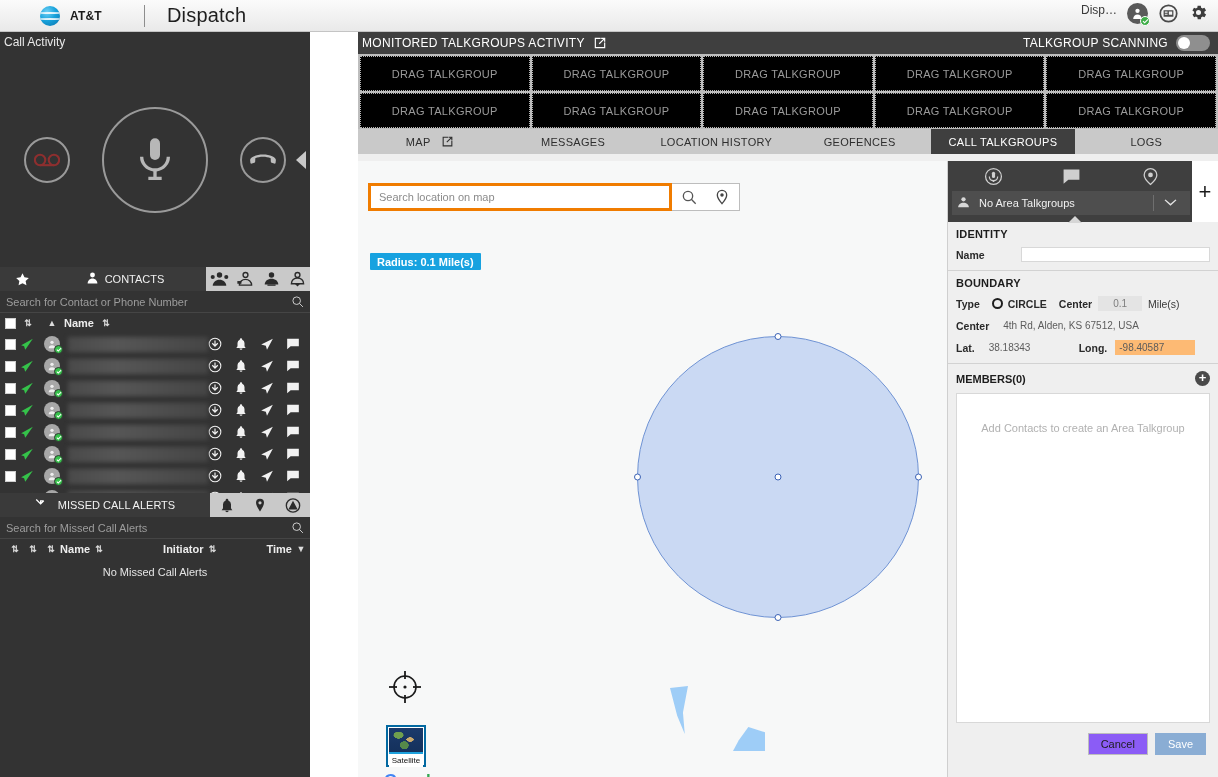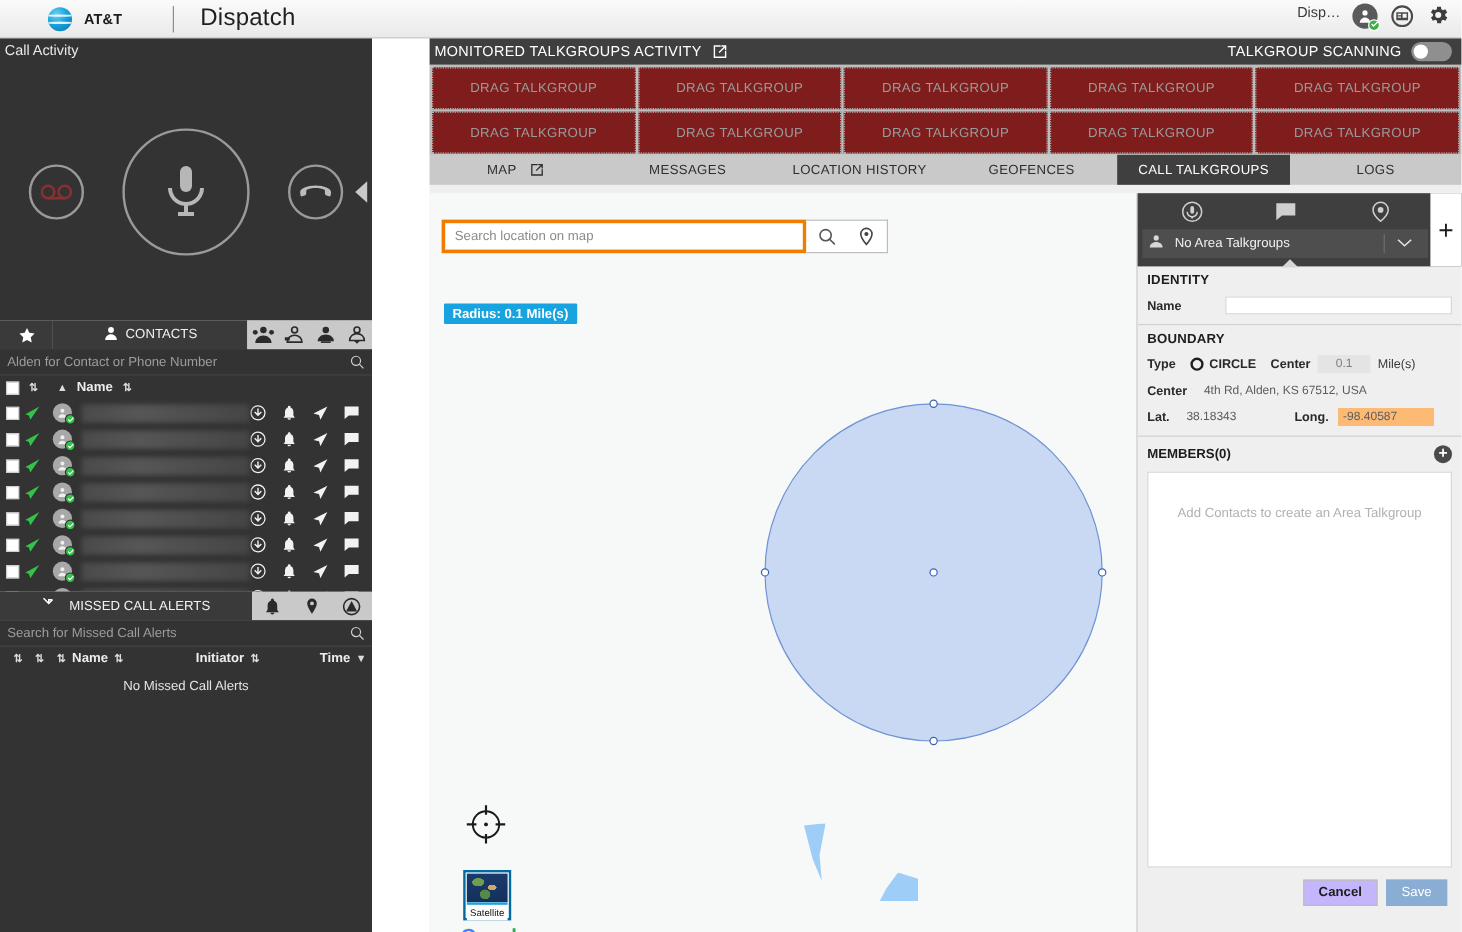--- a/index.html
+++ b/index.html
@@ -177,21 +177,21 @@
   .toggle .knob {
     position: absolute; top: 2px; left: 2px; width: 12px; height: 12px;
     border-radius: 50%; background: #fff;
   }
   .tg-grid {
     background: #bdbdbd; padding: 2px 2px 1px 2px;
     display: grid; grid-template-columns: repeat(5, 1fr);
     grid-auto-rows: 35px; gap: 2px;
   }
   .tg-slot {
-    background: #7f1d1d; border: 1px dotted #b3b3b3;
+    background: #000000; border: 1px dotted #b3b3b3;
     display: flex; align-items: center; justify-content: center;
     font-size: 11px; color: #9a9a9a; letter-spacing: .3px;
   }
 
   .tabbar { height: 25px; background: #c9c9c9; display: flex; }
   .tabbar .tb {
     display: flex; align-items: center; justify-content: center; gap: 10px;
     font-size: 11px; color: #2e2e2e; letter-spacing: .3px; flex: 1;
   }
   .tabbar .tb.active { background: #3f3f3f; color: #fff; }
@@ -312,21 +312,21 @@
     margin-left: auto; width: 15px; height: 15px; border-radius: 50%;
     background: #4a4a4a; color: #fff; font-size: 13px; line-height: 14px;
     text-align: center; font-weight: bold;
   }
   .members-box {
     margin: 0 8px; height: 330px; background: #fff; border: 1px solid #d8d8d8;
     font-size: 11px; color: #b1b1b1; text-align: center; padding-top: 28px;
   }
   .footer-btns { display: flex; justify-content: flex-end; gap: 7px; padding: 10px 12px 0 0; }
   .btn { font-size: 11px; padding: 4px 12px; border: 1px solid #bdbdbd; }
-  .btn.cancel { background: #c4b5fd; color: #1d1d1d; font-weight: bold; }
+  .btn.cancel { background: #8b5cf6; color: #1d1d1d; }
   .btn.save { background: #8aadd4; color: #fff; border-color: #8aadd4; }
 </style>
 </head>
 <body>
 
 <div class="app">
 
   <div class="topbar">
     <div class="att-logo">
       <div class="globe"></div>
@@ -425,21 +425,21 @@
       <div class="tab tab-grp">
         <svg viewBox="0 0 28 22">
             <circle cx="14" cy="5" r="3.6" fill="none" stroke="#2b2b2b" stroke-width="2"></circle>
             <path d="M5 18c0-5 4-8.5 9-8.5s9 3.5 9 8.5z" fill="none" stroke="#2b2b2b" stroke-width="2"></path>
             <path d="M10 18h8l-4 4z"></path>
           </svg>
       </div>
     </div>
 
     <div class="searchrow">
-      <div class="ph">Alden for Contact or Phone Number</div>
+      <div class="ph">Search for Contact or Phone Number</div>
       <svg viewBox="0 0 24 24">
           <circle cx="10.5" cy="10.5" r="7"></circle>
           <line x1="15.5" y1="15.5" x2="22" y2="22"></line>
         </svg>
     </div>
 
     <div class="colhdr">
       <span class="chk"></span>
       <span class="sortico">⇅</span>
       <span class="sortico">▲</span>

